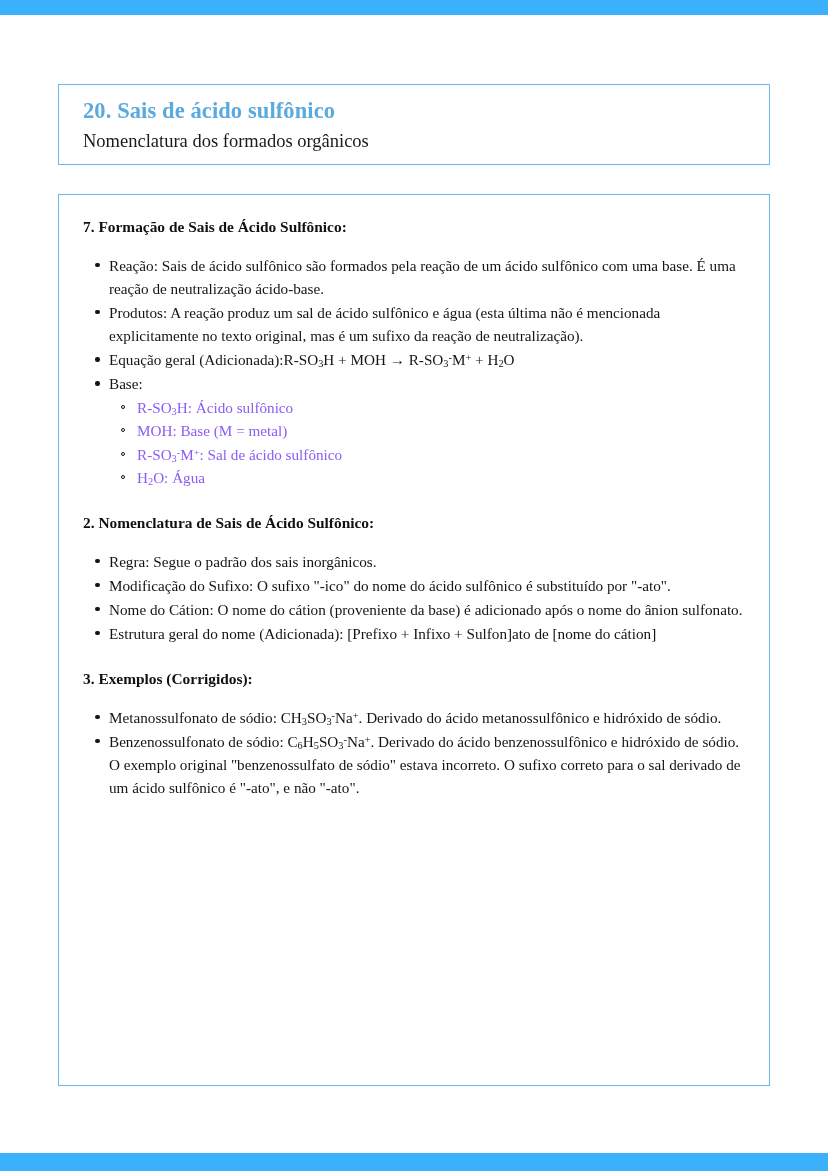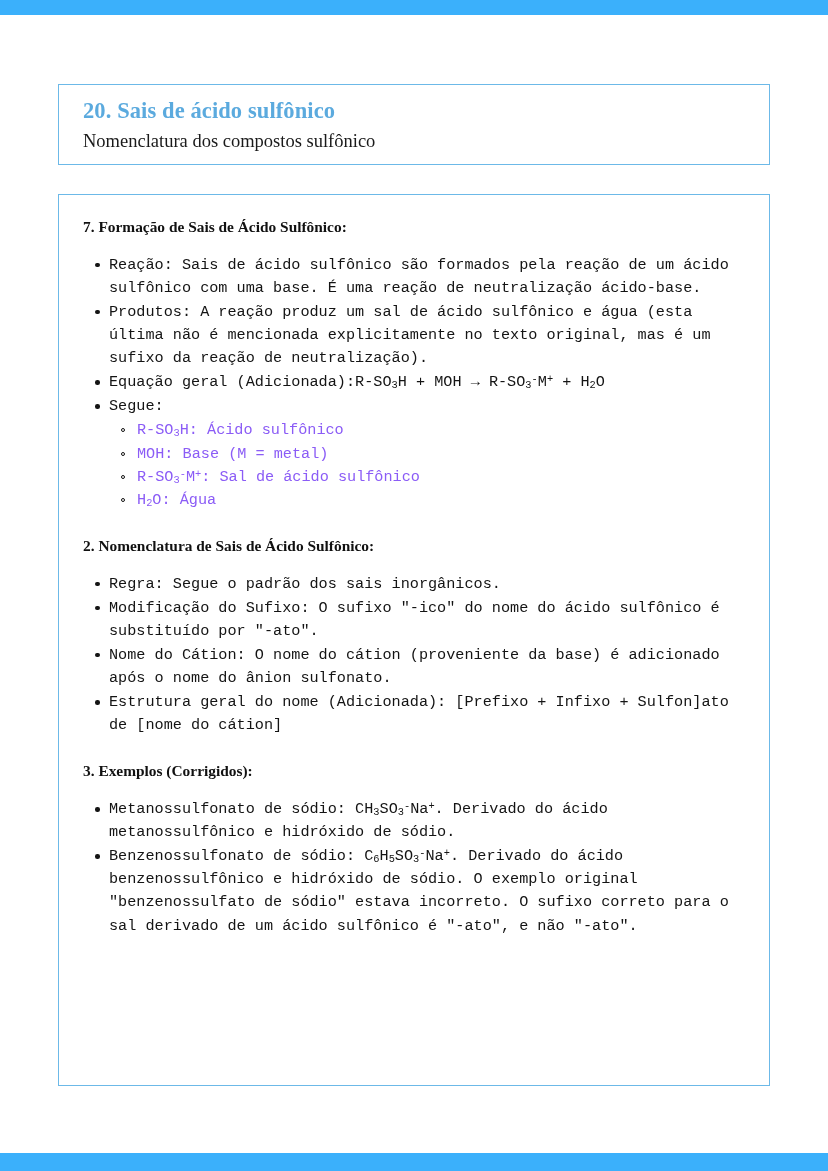--- a/index.html
+++ b/index.html
@@ -101,21 +101,20 @@
     margin: 0;
     padding: 0;
   }
   ul.bullets > li {
     position: relative;
     padding-left: 26px;
     font-size: 15.2px;
     color: #141414;
     line-height: 1.52;
     margin-bottom: 1px;
-    font-family: Liberation Mono, monospace;
   }
   ul.bullets > li::before {
     content: "";
     position: absolute;
     left: 12px;
     top: 9px;
     width: 4.5px;
     height: 4.5px;
     border-radius: 50%;
     background: #141414;
@@ -163,32 +162,32 @@
 </style>
 </head>
 <body>
 
 <div class="page">
 
   <div class="accent-bar-top"></div>
 
   <div class="header-card">
     <div class="doc-title">20. Sais de ácido sulfônico</div>
-    <div class="doc-subtitle">Nomenclatura dos compostos sulfônico</div>
+    <div class="doc-subtitle">Nomenclatura dos formados orgânicos</div>
   </div>
 
   <div class="content-card">
     <div id="sections-host">
         <div class="section-block">
           <div class="section-heading">7. Formação de Sais de Ácido Sulfônico:</div>
           <ul class="bullets">
             <li><span>Reação: Sais de ácido sulfônico são formados pela reação de um ácido sulfônico com uma base. É uma reação de neutralização ácido-base.</span></li>
             <li><span>Produtos: A reação produz um sal de ácido sulfônico e água (esta última não é mencionada explicitamente no texto original, mas é um sufixo da reação de neutralização).</span></li>
             <li><span class="formula-text">Equação geral (Adicionada):R-SO<sub>3</sub>H + MOH → R-SO<sub>3</sub><sup>-</sup>M<sup>+</sup> + H<sub>2</sub>O</span></li>
-            <li class="has-children"><span>Segue:</span><ul class="sub-bullets">
+            <li class="has-children"><span>Base:</span><ul class="sub-bullets">
                 <li><span>R-SO<sub>3</sub>H: Ácido sulfônico</span></li>
                 <li><span>MOH: Base (M = metal)</span></li>
                 <li><span>R-SO<sub>3</sub><sup>-</sup>M<sup>+</sup>: Sal de ácido sulfônico</span></li>
                 <li><span>H<sub>2</sub>O: Água</span></li>
               </ul></li>
           </ul>
         </div>
         <div class="section-block">
           <div class="section-heading">2. Nomenclatura de Sais de Ácido Sulfônico:</div>
           <ul class="bullets">

